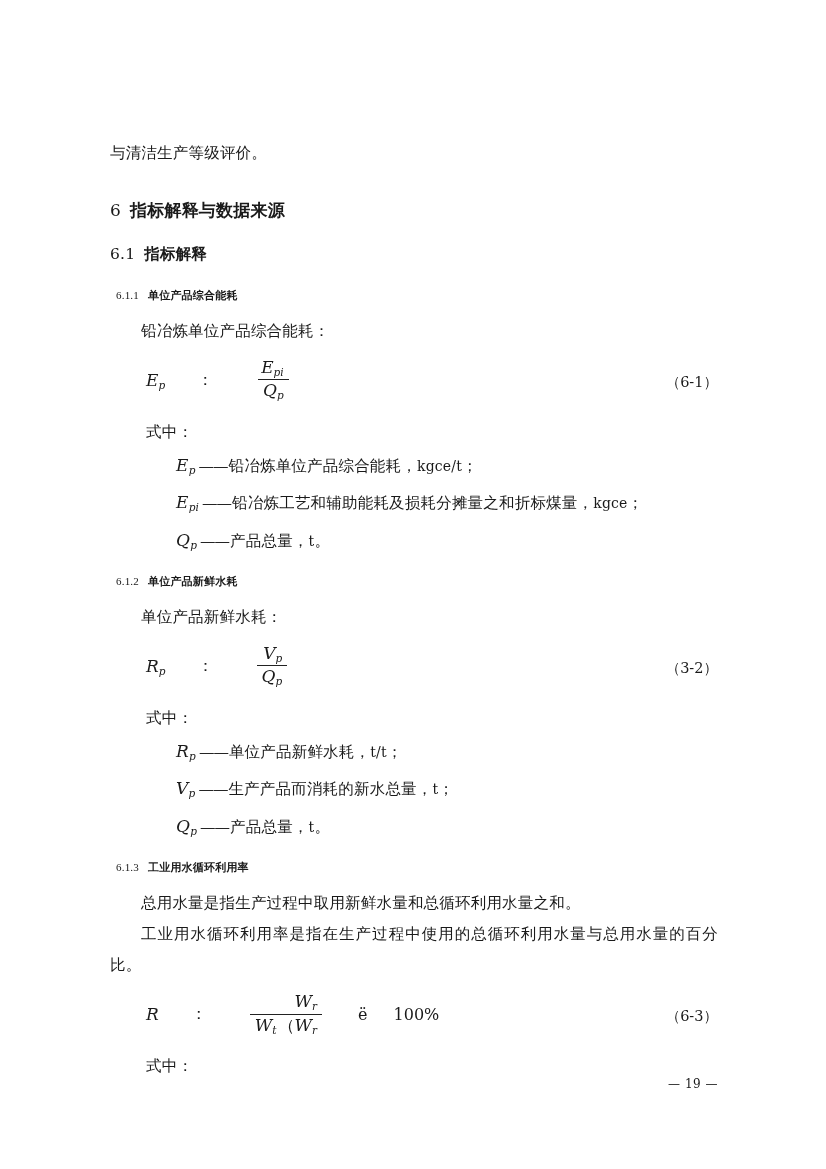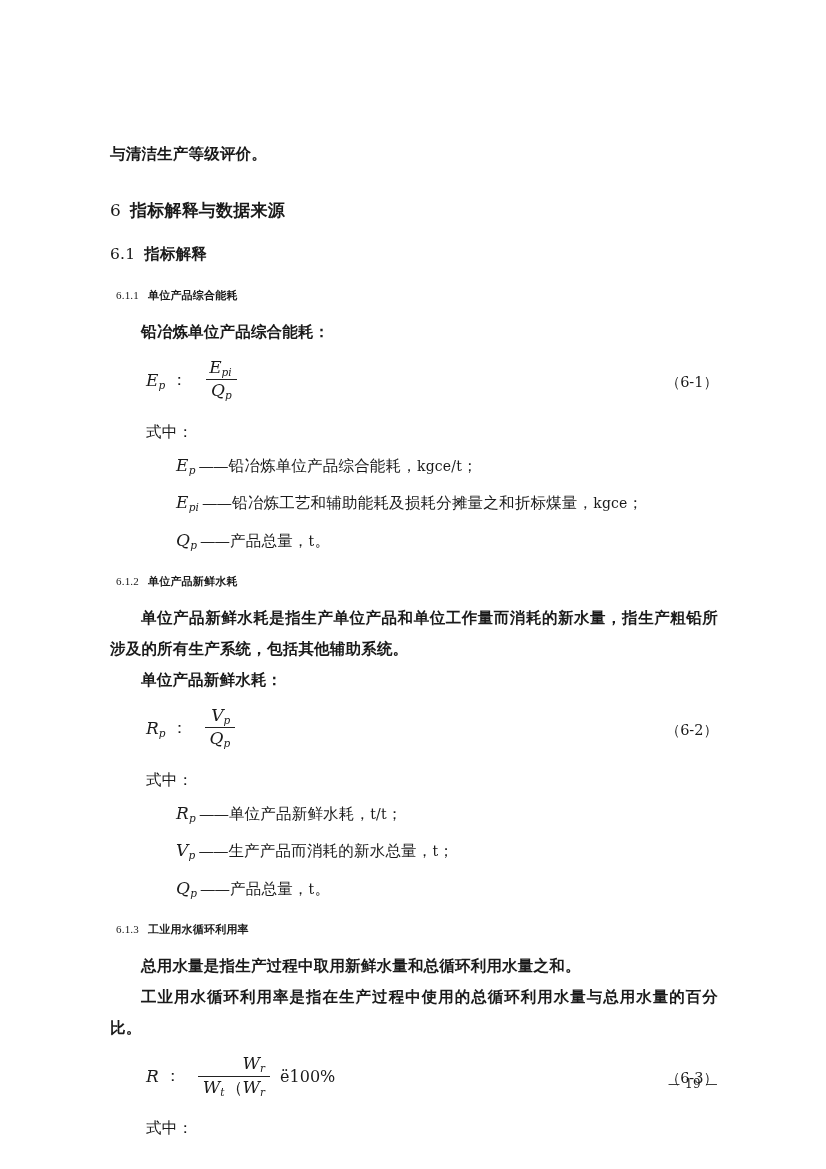--- a/index.html
+++ b/index.html
@@ -28,21 +28,20 @@
   }
 
   
   .para {
     font-size: 15.5px;
     line-height: 31px;
     text-align: justify;
     text-justify: inter-ideograph;
     margin: 0;
     letter-spacing: 0.2px;
-    font-weight: bold;
   }
   .para.indent {
     text-indent: 2em;
   }
   .gap-lg { height: 26px; }
   .gap-md { height: 14px; }
   .gap-sm { height: 6px; }
 
   .heading1 {
     font-size: 17px;
@@ -87,20 +86,21 @@
   }
   .formula-body {
     position: absolute;
     left: 36px;
     top: 0;
     display: flex;
     align-items: center;
     font-family: "DejaVu Serif", "Liberation Serif", serif;
     font-size: 16px;
     white-space: nowrap;
+    gap: 26px;
   }
   .formula-num {
     position: absolute;
     right: 0;
     top: 14px;
     font-size: 14.5px;
     letter-spacing: 0px;
   }
 
   .mvar {
@@ -240,33 +240,32 @@
       </li>
       <li class="defitem">
         <span class="sym"><span>Q</span><sub>p</sub></span><span class="dash">——</span><span>产品总量，</span><span class="unit">t</span><span>。</span>
       </li>
     </ul>
 
     <h3 class="heading3">
       <span class="num">6.1.2</span><span class="txt">单位产品新鲜水耗</span>
     </h3>
 
-    <p class="para indent">单位产品新鲜水耗是指生产单位产品和单位工作量而消耗的新水量，指生产粗铅所涉及的所有生产系统，包括其他辅助系统。</p>
     <p class="para indent">单位产品新鲜水耗：</p>
 
     <div class="formula-row">
       <div class="formula-body">
         <span class="mvar"><span>R</span><sub>p</sub></span>
         <span class="mrel">：</span>
         <span class="mfrac">
           <span class="numer mvar"><span>V</span><sub>p</sub></span>
           <span class="denom mvar"><span>Q</span><sub>p</sub></span>
         </span>
       </div>
-      <div class="formula-num">（6-2）</div>
+      <div class="formula-num">（3-2）</div>
     </div>
 
     <p class="whereline">式中：</p>
 
     <ul class="deflist">
       <li class="defitem">
         <span class="sym"><span>R</span><sub>p</sub></span><span class="dash">——</span><span>单位产品新鲜水耗，</span><span class="unit">t/t</span><span>；</span>
       </li>
       <li class="defitem">
         <span class="sym"><span>V</span><sub>p</sub></span><span class="dash">——</span><span>生产产品而消耗的新水总量，</span><span class="unit">t</span><span>；</span>

